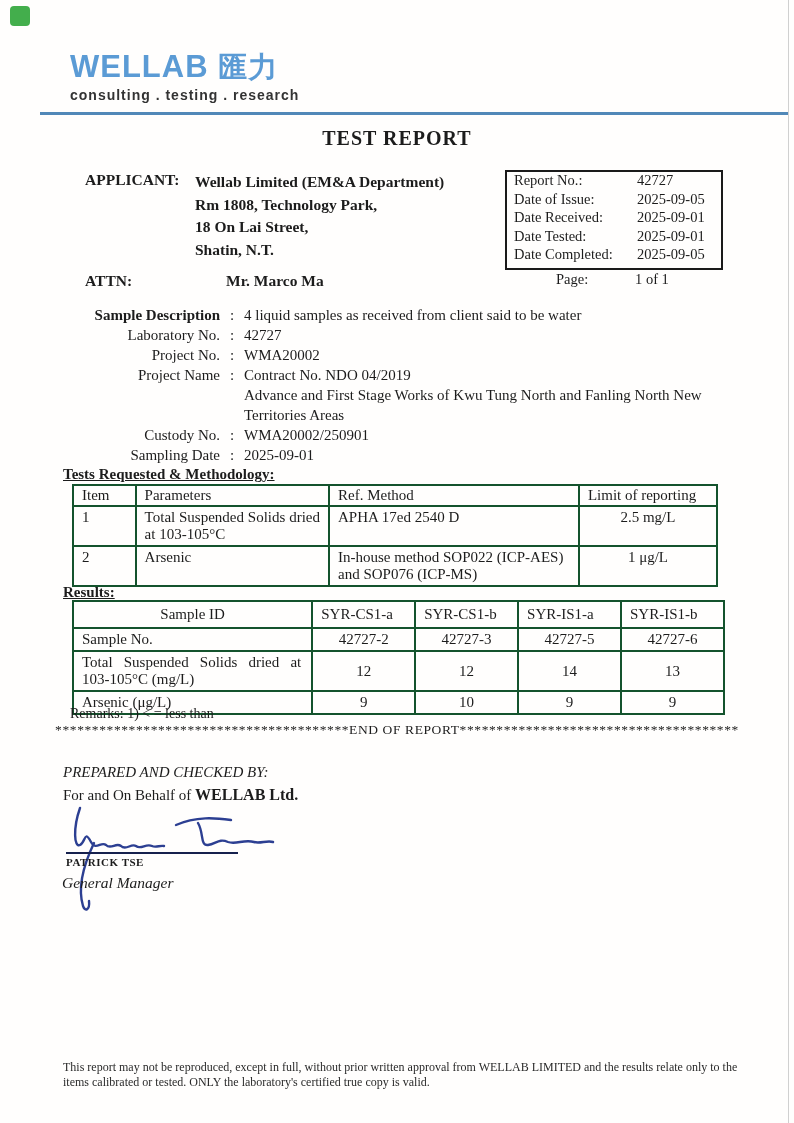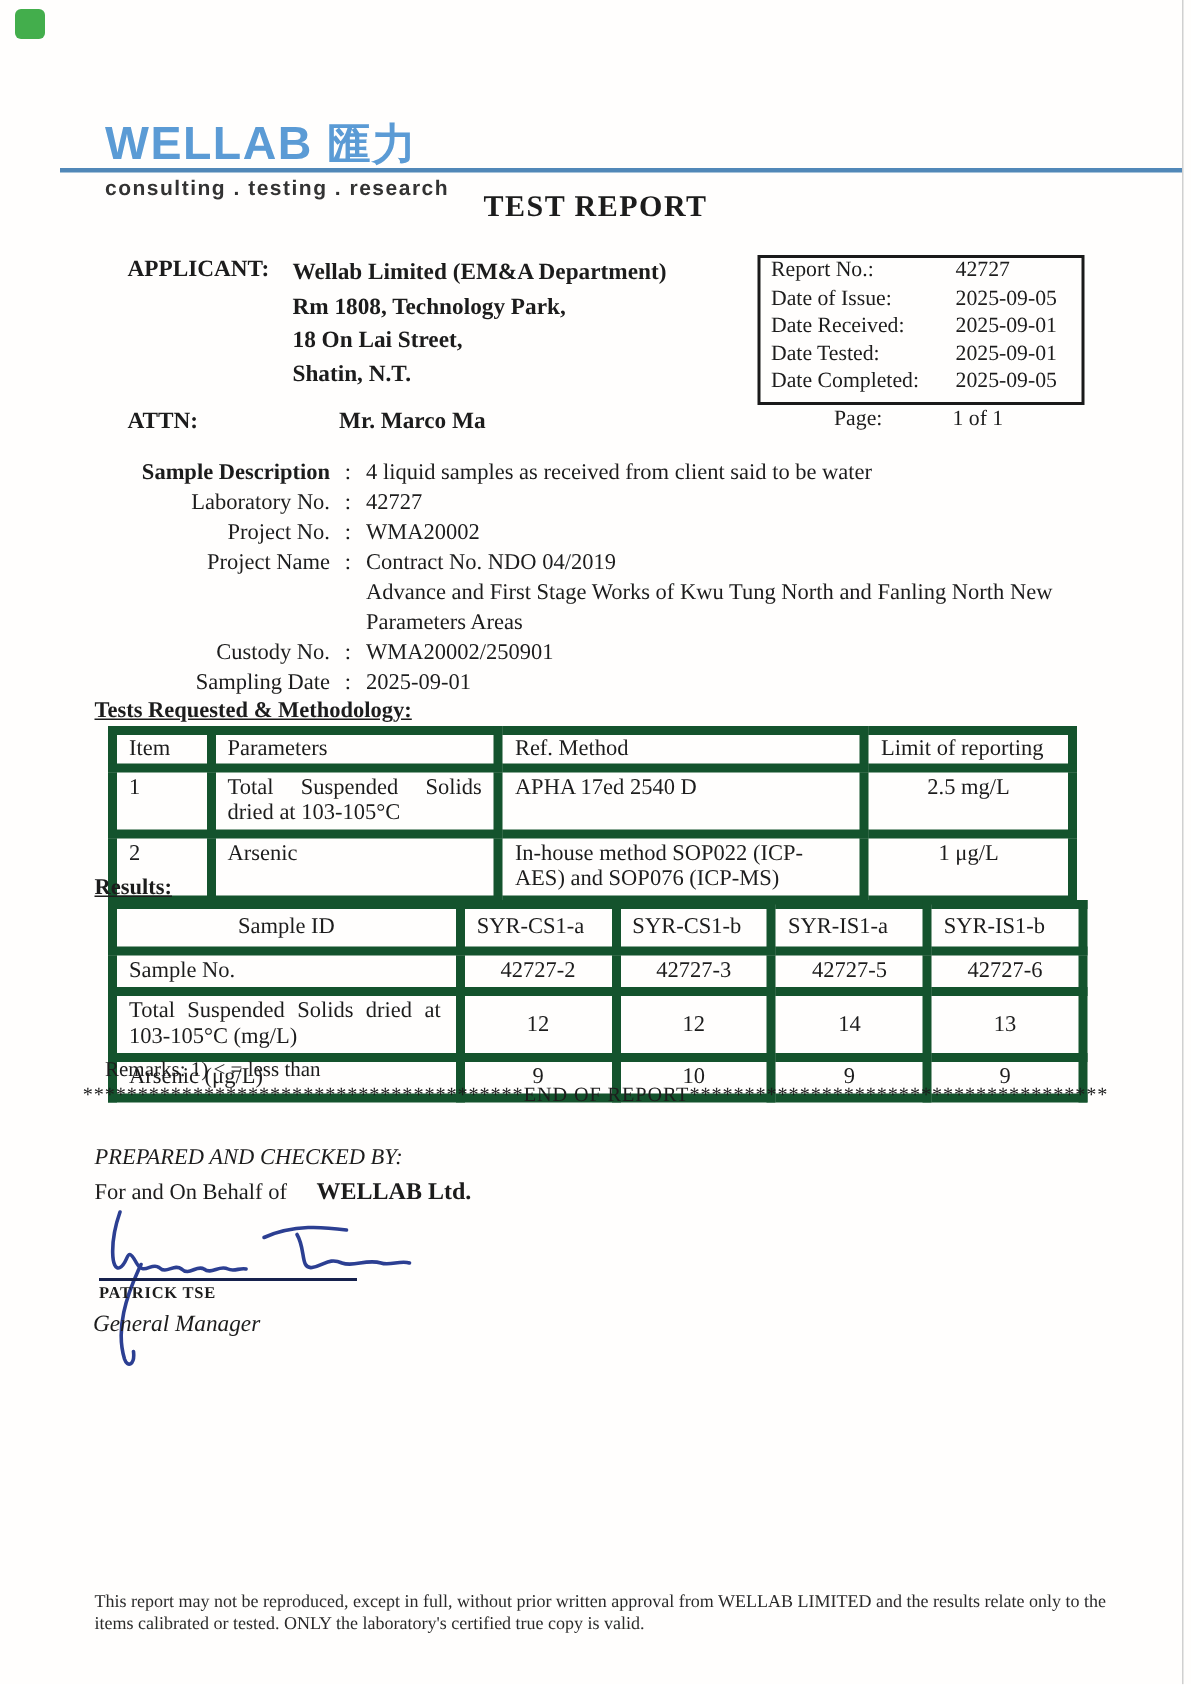--- a/index.html
+++ b/index.html
@@ -5,21 +5,21 @@
   html,body{margin:0;padding:0;background:#ffffff;}
   .page{position:relative;width:794px;height:1123px;background:#fffefd;
         font-family:"Liberation Serif", serif;color:#1c1c1c;overflow:hidden;}
   .abs{position:absolute;}
 
   
   .green-marker{left:10px;top:6px;width:20px;height:20px;background:#43ae4c;border-radius:4px;}
 
   
   .logo{left:70px;top:50px;font-family:"Liberation Sans", sans-serif;}
-  .logo-brand{font-size:31px;font-weight:bold;color:#5b9bd5;letter-spacing:1px;line-height:34px;margin-top:29px;}
+  .logo-brand{font-size:31px;font-weight:bold;color:#5b9bd5;letter-spacing:1px;line-height:34px;}
   .logo-cjk{font-size:29px;}
   .logo-tagline{font-size:14px;font-weight:bold;color:#333333;letter-spacing:1px;margin-top:3px;}
 
   
   .co-header{left:528px;top:13px;font-size:14px;line-height:17.5px;color:#222;}
   .co-name{letter-spacing:3.5px;}
 
   .blue-rule{left:40px;top:112px;width:748px;height:3px;background:#5188b8;}
   .edge-line{left:788px;top:0;width:1px;height:1123px;background:#d0d0d0;}
 
@@ -45,21 +45,21 @@
   .s-label{width:157px;text-align:right;flex:0 0 157px;}
   .s-label.bold{font-weight:bold;}
   .s-sep{width:24px;text-align:center;flex:0 0 24px;}
   .s-value{white-space:nowrap;}
 
   .section-heading{font-size:15px;font-weight:bold;text-decoration:underline;}
   .tests-heading{left:63px;top:466px;}
   .results-heading{left:63px;top:584px;}
 
   table{border-collapse:collapse;font-size:15px;color:#1c1c1c;}
-  table, th, td{border:6px solid #14532d;}
+  table, th, td{border:2px solid #14532d;}
   .meth-table{left:72px;top:484px;width:646px;border:2px solid #222;}
   .meth-table th{font-weight:normal;text-align:left;padding:1px 8px;}
   .meth-table td{padding:2px 8px;vertical-align:top;}
   .col-item{width:48px;}
   .col-param{width:197px;}
   .col-method{width:268px;}
   .col-limit{width:133px;}
   .meth-table td.limit{text-align:center;vertical-align:top;}
   .meth-table td.param{text-align:justify;}
 
@@ -69,21 +69,21 @@
   .res-table td{text-align:center;padding:2px 8px;}
   .res-table td.rowlabel{text-align:justify;padding-right:10px;}
   .rcol-label{width:265px;}
   .rcol-v{width:97px;}
 
   .remarks{left:70px;top:706px;font-size:14px;}
   .eor{left:0;top:722px;width:794px;text-align:center;font-size:13.5px;letter-spacing:0.6px;white-space:nowrap;}
 
   .prepared{left:63px;top:764px;font-size:15px;font-style:italic;}
   .behalf{left:63px;top:786px;font-size:15px;}
-  .behalf b{font-size:16px;margin-left:16px;}
+  .behalf b{font-size:16px;}
 
   .sig-svg{left:58px;top:798px;pointer-events:none;}
   .sig-line{left:66px;top:852px;width:172px;height:2px;background:#16214d;}
   .sig-name{left:66px;top:856px;font-size:11px;font-weight:bold;letter-spacing:0.5px;}
   .sig-role{left:62px;top:874px;font-size:15.5px;font-style:italic;}
 
   .footer{left:63px;top:1060px;width:678px;font-size:12px;line-height:15px;color:#2a2a2a;}
 </style>
 </head>
 <body>
@@ -163,21 +163,21 @@
       <span class="s-value">Contract No. NDO 04/2019</span>
     </div>
     <div class="s-row">
       <span class="s-label"></span>
       <span class="s-sep"></span>
       <span class="s-value">Advance and First Stage Works of Kwu Tung North and Fanling North New</span>
     </div>
     <div class="s-row">
       <span class="s-label"></span>
       <span class="s-sep"></span>
-      <span class="s-value">Parameters Areas</span>
+      <span class="s-value">Territories Areas</span>
     </div>
     <div class="s-row">
       <span class="s-label">Custody No.</span>
       <span class="s-sep">:</span>
       <span class="s-value">WMA20002/250901</span>
     </div>
     <div class="s-row">
       <span class="s-label">Sampling Date</span>
       <span class="s-sep">:</span>
       <span class="s-value">2025-09-01</span>

